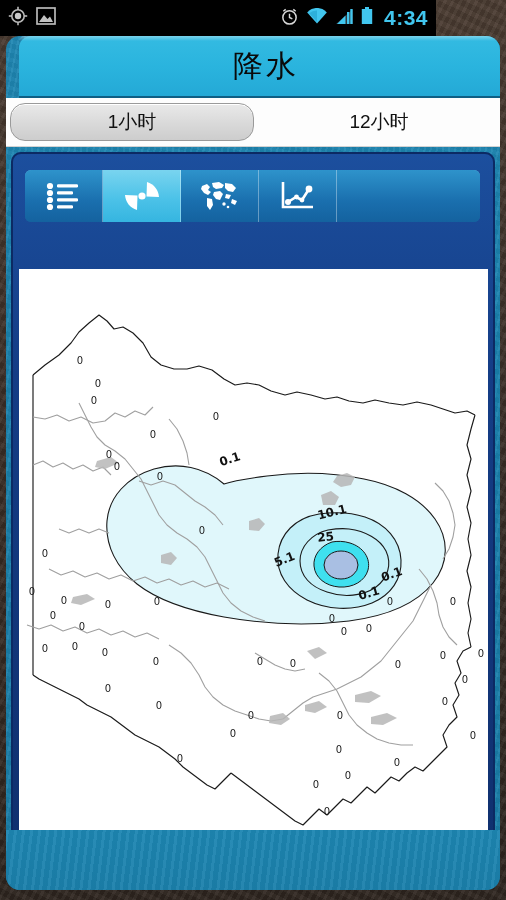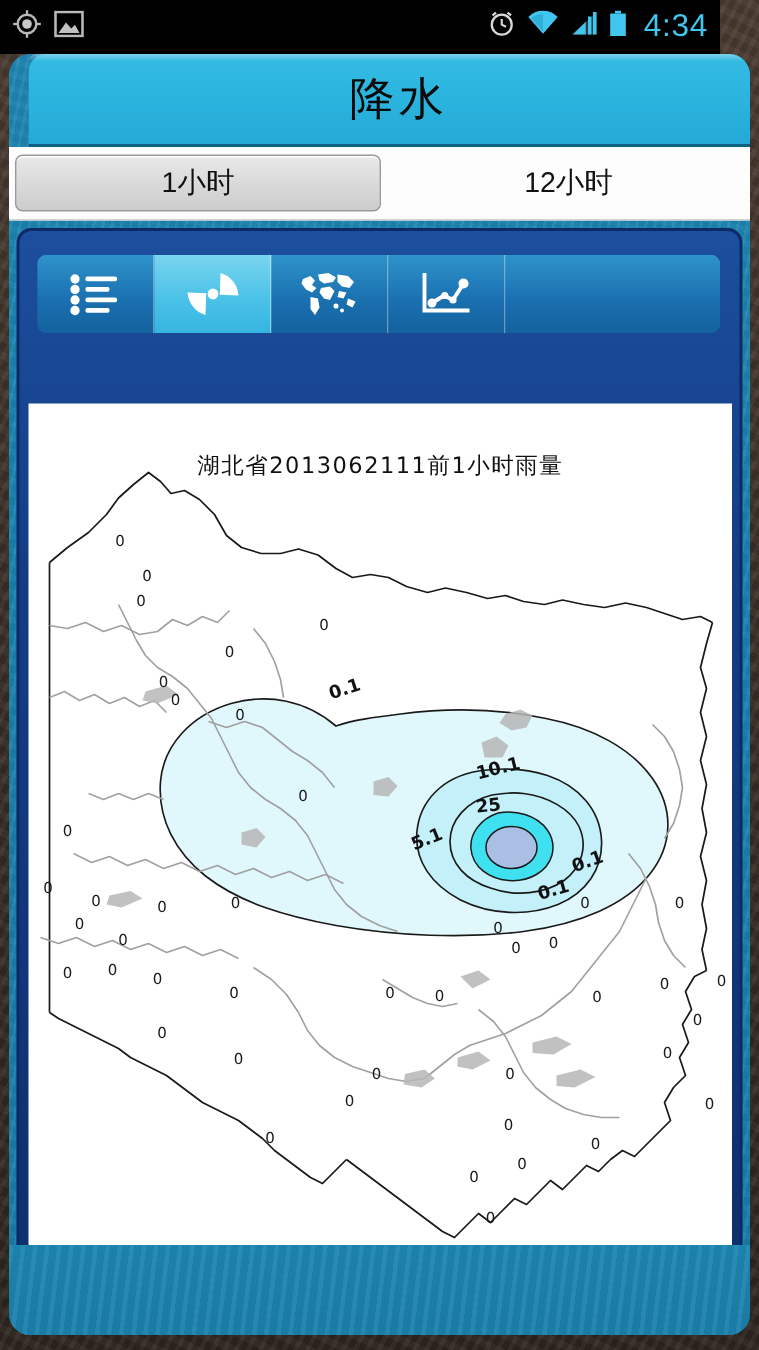--- a/index.html
+++ b/index.html
@@ -14,23 +14,24 @@
   #wallpaper{
     position:absolute; inset:0;
     background:
       repeating-linear-gradient(118deg, rgba(255,255,255,.04) 0 3px, rgba(0,0,0,.05) 3px 7px),
       repeating-linear-gradient(26deg, rgba(255,255,255,.03) 0 5px, rgba(0,0,0,.06) 5px 11px),
       linear-gradient(180deg,#4a3b31 0%,#3b2f27 45%,#2e251f 100%);
   }
 
   
   #statusbar{
-    position:absolute; top:0; left:0; width:480px; height:36px;
+    position:absolute; top:0; left:0; width:436px; height:36px;
     background:#000; display:flex; align-items:center; padding:0 8px;
     z-index:40;
+    font-weight:bold;
   }
   .sb-left{display:flex; align-items:center; gap:8px;}
   .sb-right{margin-left:auto; display:flex; align-items:center; gap:7px;}
   .sb-time{color:#41c6ef; font-size:21px; letter-spacing:.5px; padding-left:4px;}
 
   
   #app{
     position:absolute; top:36px; left:6px; width:494px; height:854px;
     border-radius:14px;
     background:
@@ -63,21 +64,21 @@
     border-bottom:1px solid #d2d2d2;
   }
   .tab{
     flex:1; height:40px; display:flex; align-items:center; justify-content:center;
     font-size:19px; color:#111; background:transparent; border:none;
     font-family:inherit;
   }
   .tab.selected{
     margin:0 4px;
     background:linear-gradient(180deg,#e9e9e9 0%,#d9d9d9 55%,#cdcdcd 100%);
-    border:1px solid #9a9a9a; border-radius:5px; height:38px;
+    border:1px solid #9a9a9a; border-radius:15px; height:38px;
     box-shadow:inset 0 1px 0 #fff;
   }
 
   
   #body{
     position:absolute; top:111px; left:0; width:494px; height:743px;
   }
   #body-inner{
     position:absolute; top:5px; left:5px; width:484px; height:733px;
     background:linear-gradient(180deg,#1c4f9e 0%,#143d86 30%,#0f2f6d 100%);
@@ -251,21 +252,20 @@
               <circle cx="18.5" cy="17" r="2.4"></circle>
               <circle cx="24" cy="20" r="2.4"></circle>
               <circle cx="31" cy="9" r="3.4"></circle>
             </g>
           </svg>
         </div>
         <div class="tool filler"></div>
       </div>
 
       <div id="map-card">
-        <div id="map-title">湖北省2013062111前1小时雨量</div>
 
         <svg id="map-svg" width="469" height="577" viewBox="0 0 469 577">
 
           <g>
             <path d="M205 215 C185 198 160 193 135 200 C108 208 90 228 88 252
                  C86 277 98 299 118 315 C141 333 172 342 205 348
                  C245 355 290 357 330 352 C368 347 398 334 414 314
                  C430 294 430 270 416 250 C402 230 376 216 345 210
                  C312 203 278 203 248 207 C232 209 216 211 205 215 Z" fill="#e0f7fb" stroke="#1a1a1a" stroke-width="1.1"></path>
 

